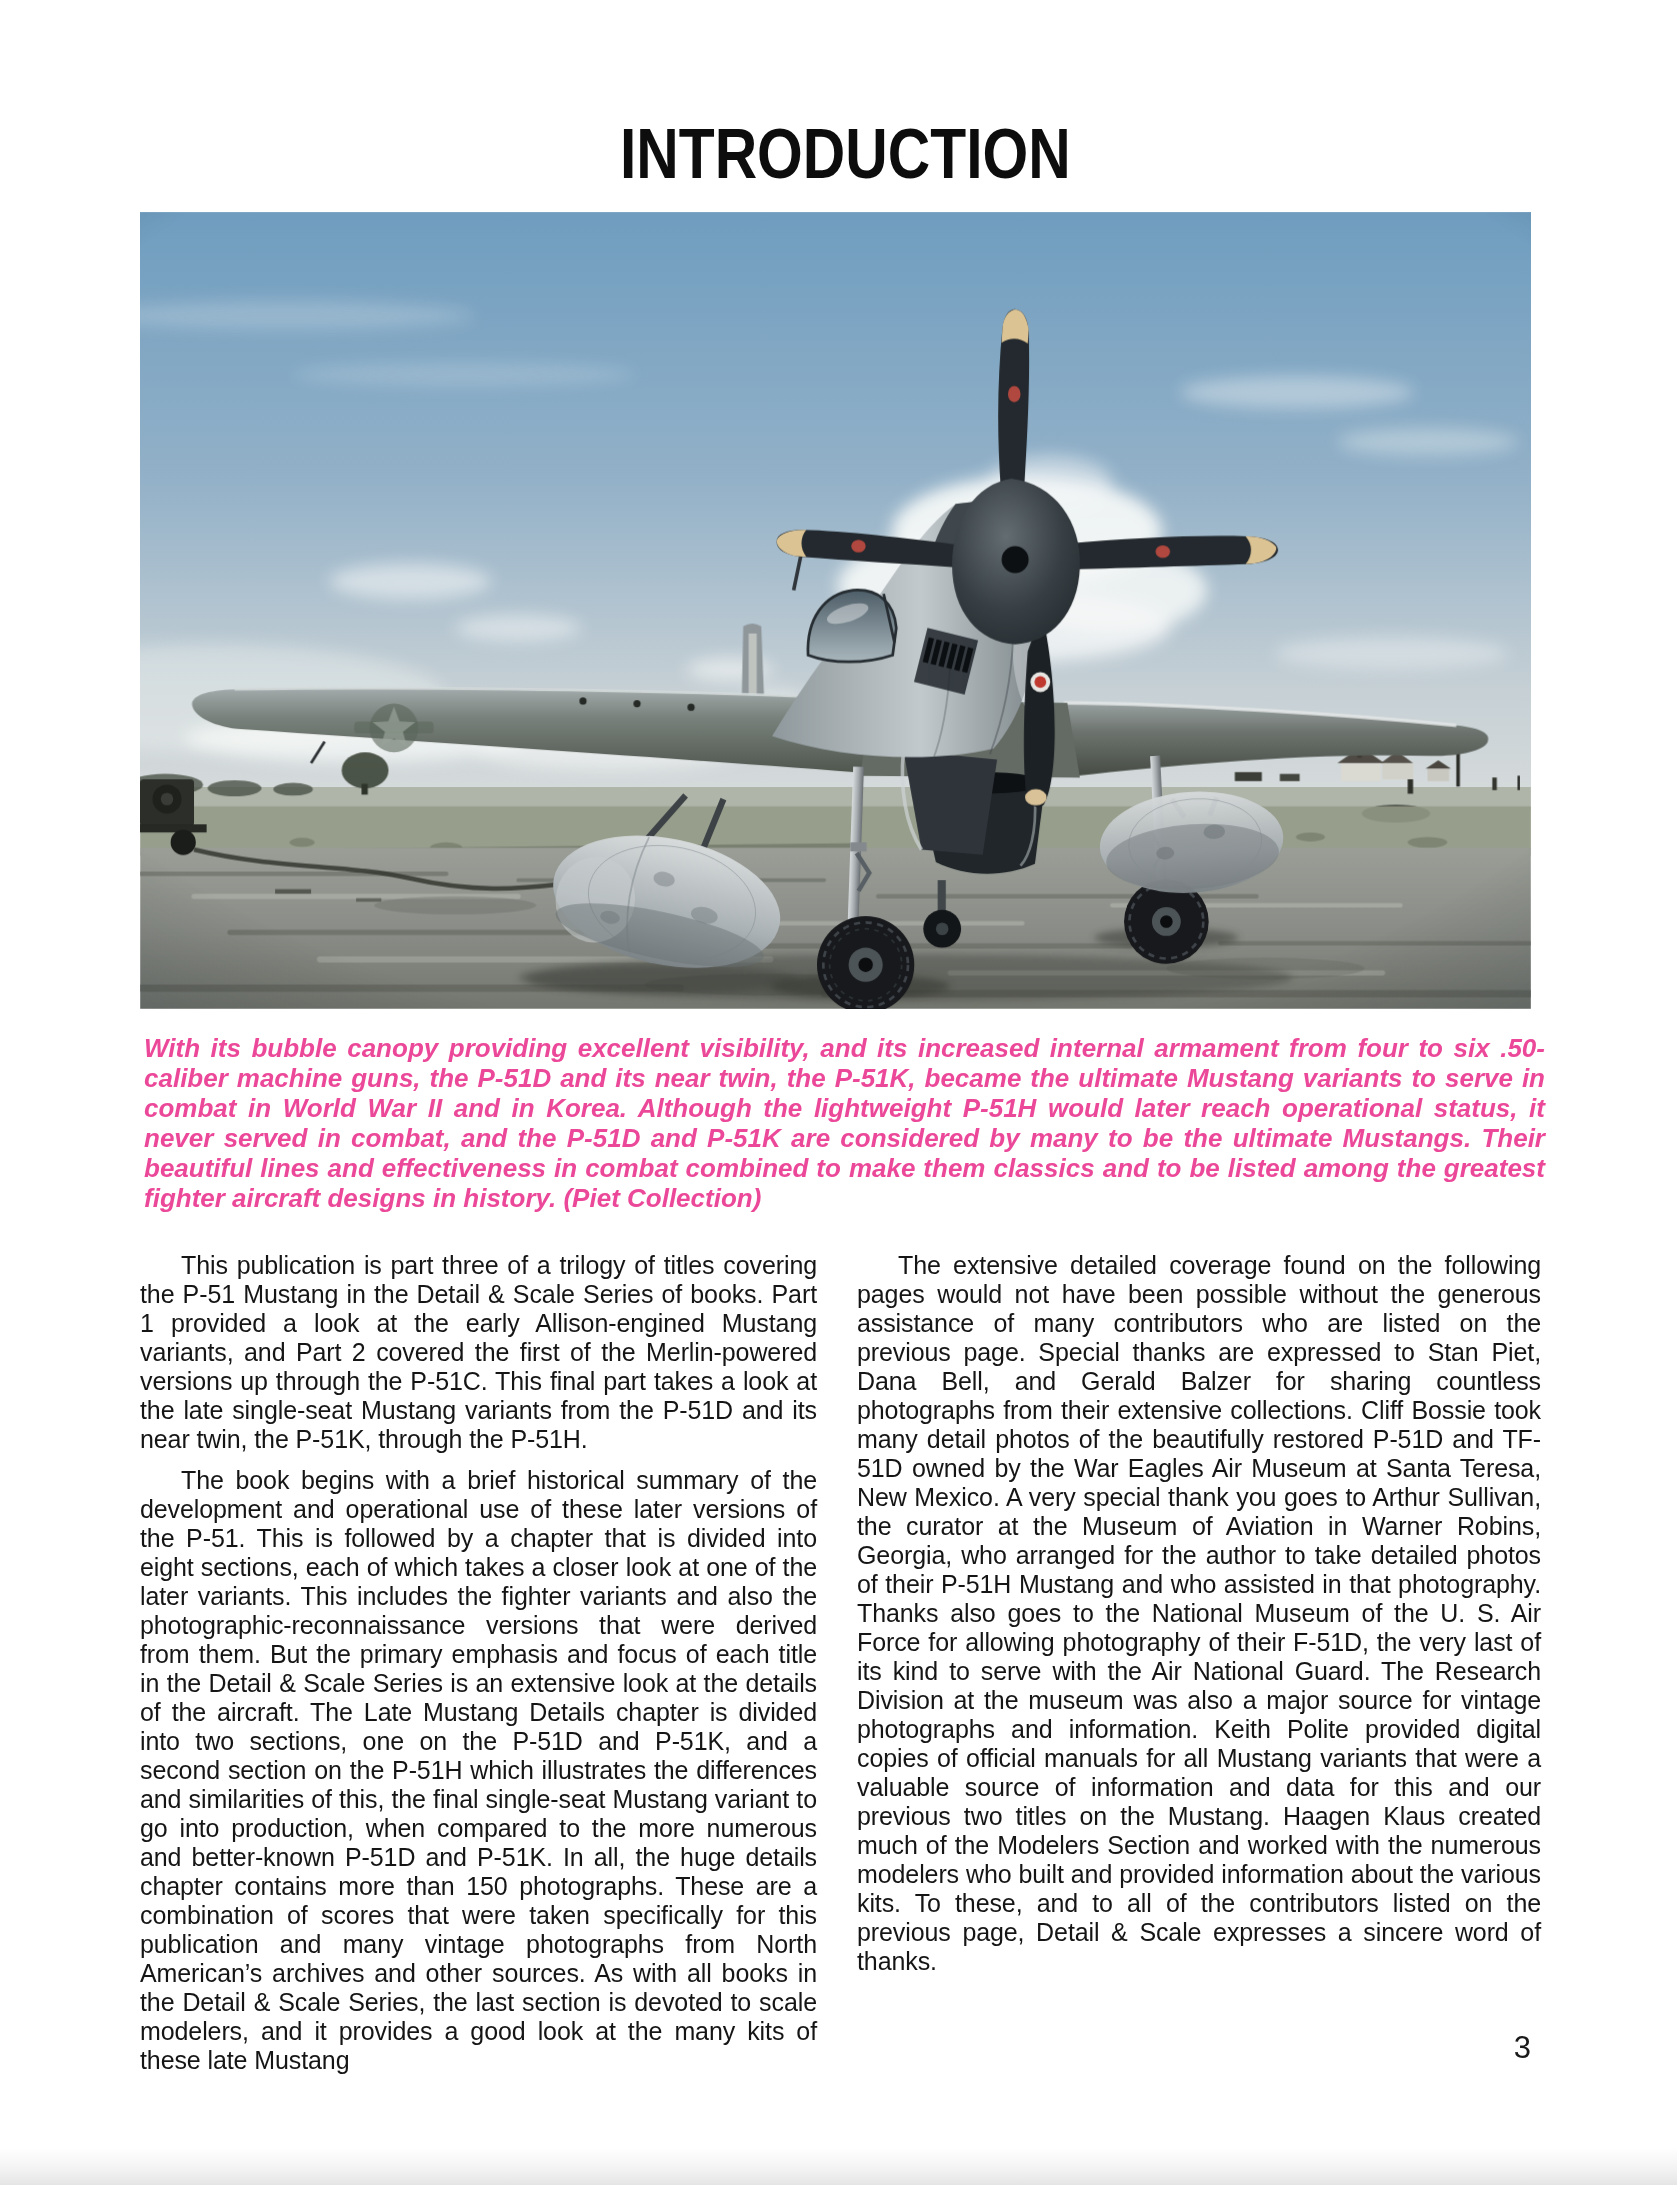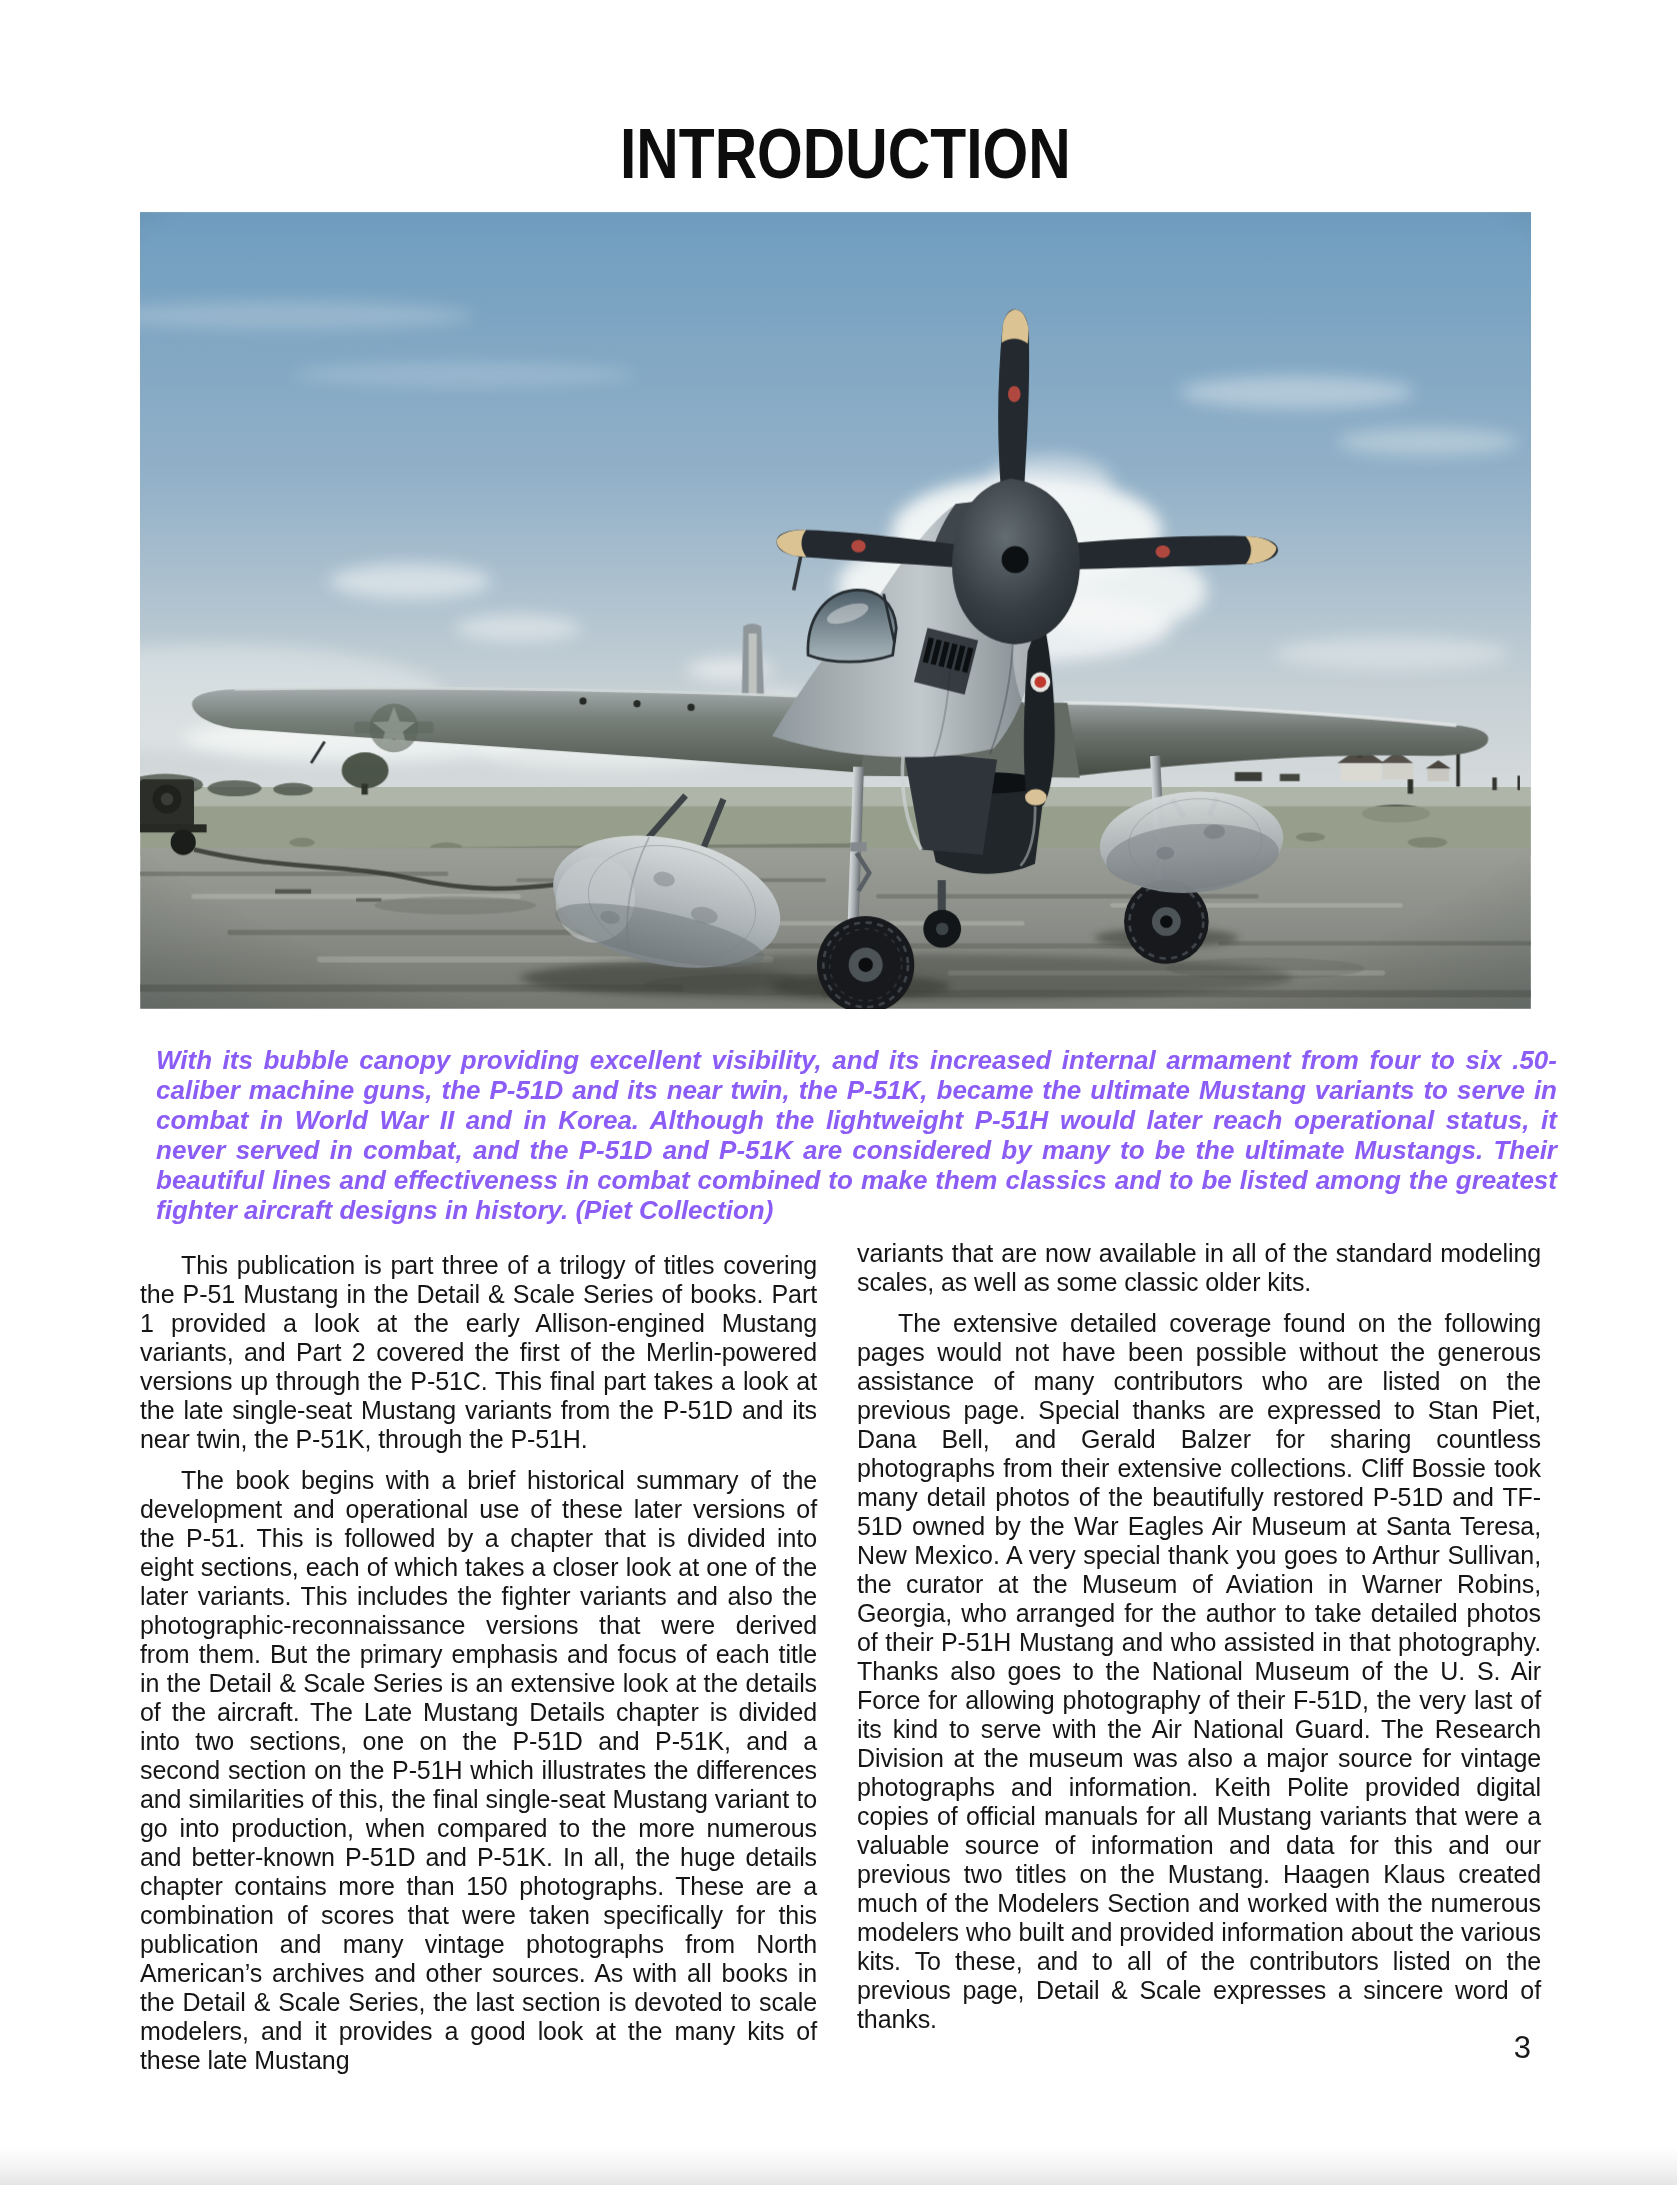--- a/index.html
+++ b/index.html
@@ -11,23 +11,23 @@
     position:absolute;top:110px;left:0;width:100%;
     text-align:center;font-size:70px;line-height:76px;font-weight:bold;color:#0d0d0d;
     margin:6px;
   }
   .title .condense{display:inline-block;transform:scaleX(0.84);transform-origin:center;}
   .photo{
     position:absolute;left:140px;top:212px;width:1391px;height:797px;
   }
   .photo svg{display:block;width:100%;height:100%;}
   .caption{
-    position:absolute;left:140px;top:1029px;width:1401px;margin:16px;
+    position:absolute;left:140px;top:1029px;width:1401px;margin:4px;
     font-size:26px;line-height:30px;font-weight:bold;font-style:italic;
-    color:#8b5cf6;text-align:justify;
+    color:#ec4899;text-align:justify;
   }
   .columns{
     position:absolute;left:140px;top:1239px;width:1401px;
     display:flex;gap:40px;
   }
   .col{font-size:25px;line-height:29px;text-align:justify;color:#151515;letter-spacing:-0.1px;}
   .col-left{width:677px;}
   .col-right{width:684px;}
   .para{margin:0;}
   .para.indent{text-indent:41px;margin-top:12px;}
@@ -342,21 +342,20 @@
   </div>
 
   <p class="caption">With its bubble canopy providing excellent visibility, and its increased internal armament from four to six .50-caliber machine guns, the P-51D and its near twin, the P-51K, became the ultimate Mustang variants to serve in combat in World War II and in Korea.  Although the lightweight P-51H would later reach operational status, it never served in combat, and the P-51D and P-51K are considered by many to be the ultimate Mustangs.  Their beautiful lines and effectiveness in combat combined to make them classics and to be listed among the greatest fighter aircraft designs in history.  (Piet Collection)</p>
 
   <div class="columns">
     <div class="col col-left">
       <p class="para indent">This publication is part three of a trilogy of titles covering the P-51 Mustang in the Detail &amp; Scale Series of books.  Part 1 provided a look at the early Allison-engined Mustang variants, and Part 2 covered the first of the Merlin-powered versions up through the P-51C.  This final part takes a look at the late single-seat Mustang variants from the P-51D and its near twin, the P-51K, through the P-51H.</p>
       <p class="para indent">The book begins with a brief historical summary of the development and operational use of these later versions of the P-51.  This is followed by a chapter that is divided into eight sections, each of which takes a closer look at one of the later variants.  This includes the fighter variants and also the photographic-reconnaissance versions that were derived from them.  But the primary emphasis and focus of each title in the Detail &amp; Scale Series is an extensive look at the details of the aircraft.  The Late Mustang Details chapter is divided into two sections, one on the P-51D and P-51K, and a second section on the P-51H which illustrates the differences and similarities of this, the final single-seat Mustang variant to go into production, when compared to the more numerous and better-known P-51D and P-51K.  In all, the huge details chapter contains more than 150 photographs.  These are a combination of scores that were taken specifically for this publication and many vintage photographs from North American’s archives and other sources.  As with all books in the Detail &amp; Scale Series, the last section is devoted to scale modelers, and it provides a good look at the many kits of these late Mustang</p>
     </div>
     <div class="col col-right">
-      <p class="para">variants that are now available in all of the standard modeling scales, as well as some classic older kits.</p>
       <p class="para indent">The extensive detailed coverage found on the following pages would not have been possible without the generous assistance of many contributors who are listed on the previous page.  Special thanks are expressed to Stan Piet, Dana Bell, and Gerald Balzer for sharing countless photographs from their extensive collections.  Cliff Bossie took many detail photos of the beautifully restored P-51D and TF-51D owned by the War Eagles Air Museum at Santa Teresa, New Mexico.  A very special thank you goes to Arthur Sullivan, the curator at the Museum of Aviation in Warner Robins, Georgia, who arranged for the author to take detailed photos of their P-51H Mustang and who assisted in that photography.  Thanks also goes to the National Museum of the U. S. Air Force for allowing photography of their F-51D, the very last of its kind to serve with the Air National Guard.  The Research Division at the museum was also a major source for vintage photographs and information.  Keith Polite provided digital copies of official manuals for all Mustang variants that were a valuable source of information and data for this and our previous two titles on the Mustang.  Haagen Klaus created much of the Modelers Section and worked with the numerous modelers who built and provided information about the various kits.  To these, and to all of the contributors listed on the previous page, Detail &amp; Scale expresses a sincere word of thanks.</p>
     </div>
   </div>
 
   <div class="page-number">3</div>
 
   <div class="page-bottom-shadow"></div>
 </div>
 
 

